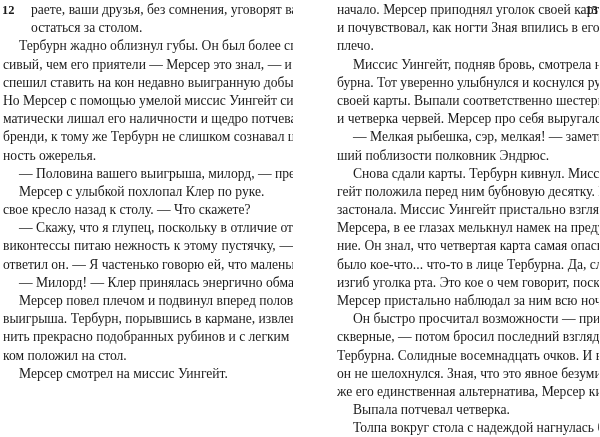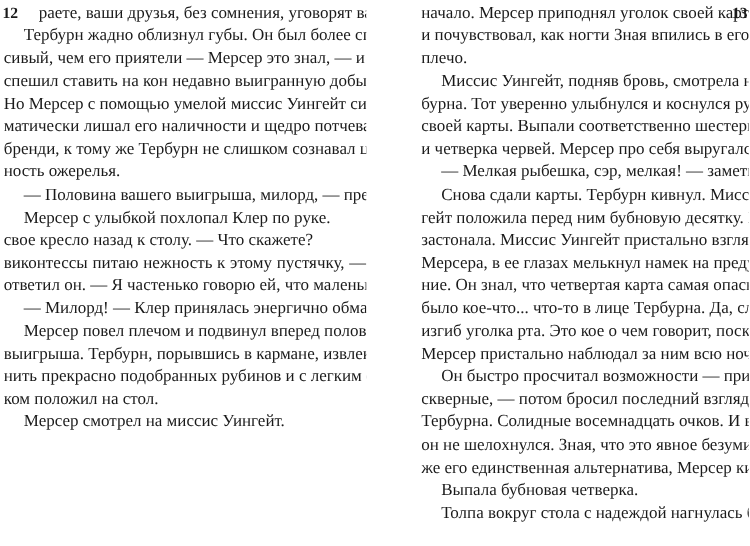--- a/index.html
+++ b/index.html
@@ -19,30 +19,32 @@
   .ind { padding-left: 16px; }
   .ll-start { padding-left: 28px; }
 </style>
 </head>
 <body>
 
 <div class="page left">
   <div class="pagenum">12</div>
   <div class="col" id="left-col">
       <span class="line ll-start">раете, ваши друзья, без сомнения, уговорят вас</span>
+      <span class="line last ll-start">остаться за столом.</span>
       <span class="line ind">Тербурн жадно облизнул губы. Он был более спе-</span>
       <span class="line">сивый, чем его приятели — Мерсер это знал, — и не</span>
       <span class="line">спешил ставить на кон недавно выигранную добычу.</span>
       <span class="line">Но Мерсер с помощью умелой миссис Уингейт систе-</span>
       <span class="line">матически лишал его наличности и щедро потчевал</span>
       <span class="line">бренди, к тому же Тербурн не слишком сознавал цен-</span>
       <span class="line last">ность ожерелья.</span>
       <span class="line ind">— Половина вашего выигрыша, милорд, — пред-</span>
       <span class="line last ind">Мерсер с улыбкой похлопал Клер по руке.</span>
       <span class="line last">свое кресло назад к столу. — Что скажете?</span>
+      <span class="line ind">— Скажу, что я глупец, поскольку в отличие от</span>
       <span class="line">виконтессы питаю нежность к этому пустячку, —</span>
       <span class="line">ответил он. — Я частенько говорю ей, что маленькая</span>
       <span class="line ind">— Милорд! — Клер принялась энергично обмахи-</span>
       <span class="line ind">Мерсер повел плечом и подвинул вперед половину</span>
       <span class="line">выигрыша. Тербурн, порывшись в кармане, извлек</span>
       <span class="line">нить прекрасно подобранных рубинов и с легким сту-</span>
       <span class="line last">ком положил на стол.</span>
       <span class="line last ind">Мерсер смотрел на миссис Уингейт.</span>
     </div>
 </div>
@@ -51,29 +53,30 @@
   <div class="pagenum">13</div>
   <div class="col" id="right-col">
       <span class="line last">начало. Мерсер приподнял уголок своей карты</span>
       <span class="line last">и почувствовал, как ногти Зная впились в его</span>
       <span class="line last">плечо.</span>
       <span class="line ind">Миссис Уингейт, подняв бровь, смотрела на Тер-</span>
       <span class="line">бурна. Тот уверенно улыбнулся и коснулся рубашки</span>
       <span class="line">своей карты. Выпали соответственно шестерка треф</span>
       <span class="line last">и четверка червей. Мерсер про себя выругался.</span>
       <span class="line ind">— Мелкая рыбешка, сэр, мелкая! — заметил сидев-</span>
+      <span class="line last">ший поблизости полковник Эндрюс.</span>
       <span class="line ind">Снова сдали карты. Тербурн кивнул. Миссис Уин-</span>
       <span class="line">гейт положила перед ним бубновую десятку. Публика</span>
       <span class="line">застонала. Миссис Уингейт пристально взглянула на</span>
       <span class="line">Мерсера, в ее глазах мелькнул намек на предупрежде-</span>
       <span class="line">ние. Он знал, что четвертая карта самая опасная. Но</span>
       <span class="line">было кое-что... что-то в лице Тербурна. Да, слабый</span>
       <span class="line">изгиб уголка рта. Это кое о чем говорит, поскольку</span>
       <span class="line last">Мерсер пристально наблюдал за ним всю ночь.</span>
       <span class="line ind">Он быстро просчитал возможности — признаться,</span>
       <span class="line">скверные, — потом бросил последний взгляд на руку</span>
       <span class="line">Тербурна. Солидные восемнадцать очков. И все-таки</span>
       <span class="line">он не шелохнулся. Зная, что это явное безумие и все</span>
       <span class="line last">же его единственная альтернатива, Мерсер кивнул.</span>
-      <span class="line last ind">Выпала бубновая четверка.</span>
+      <span class="line last ind">Выпала потчевал четверка.</span>
       <span class="line ind">Толпа вокруг стола с надеждой нагнулась ближе.</span>
     </div>
 </div>
 
 </body></html>

